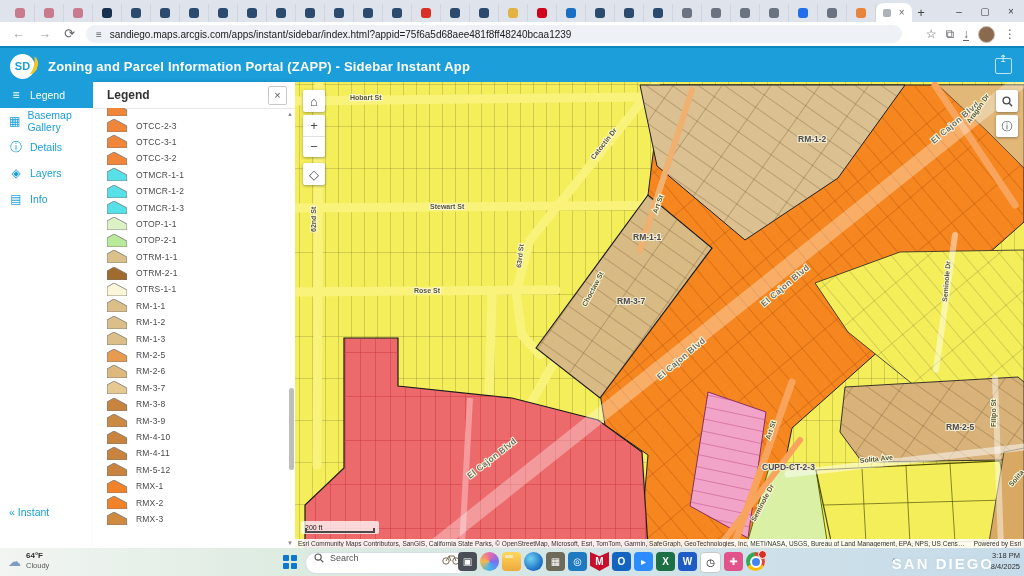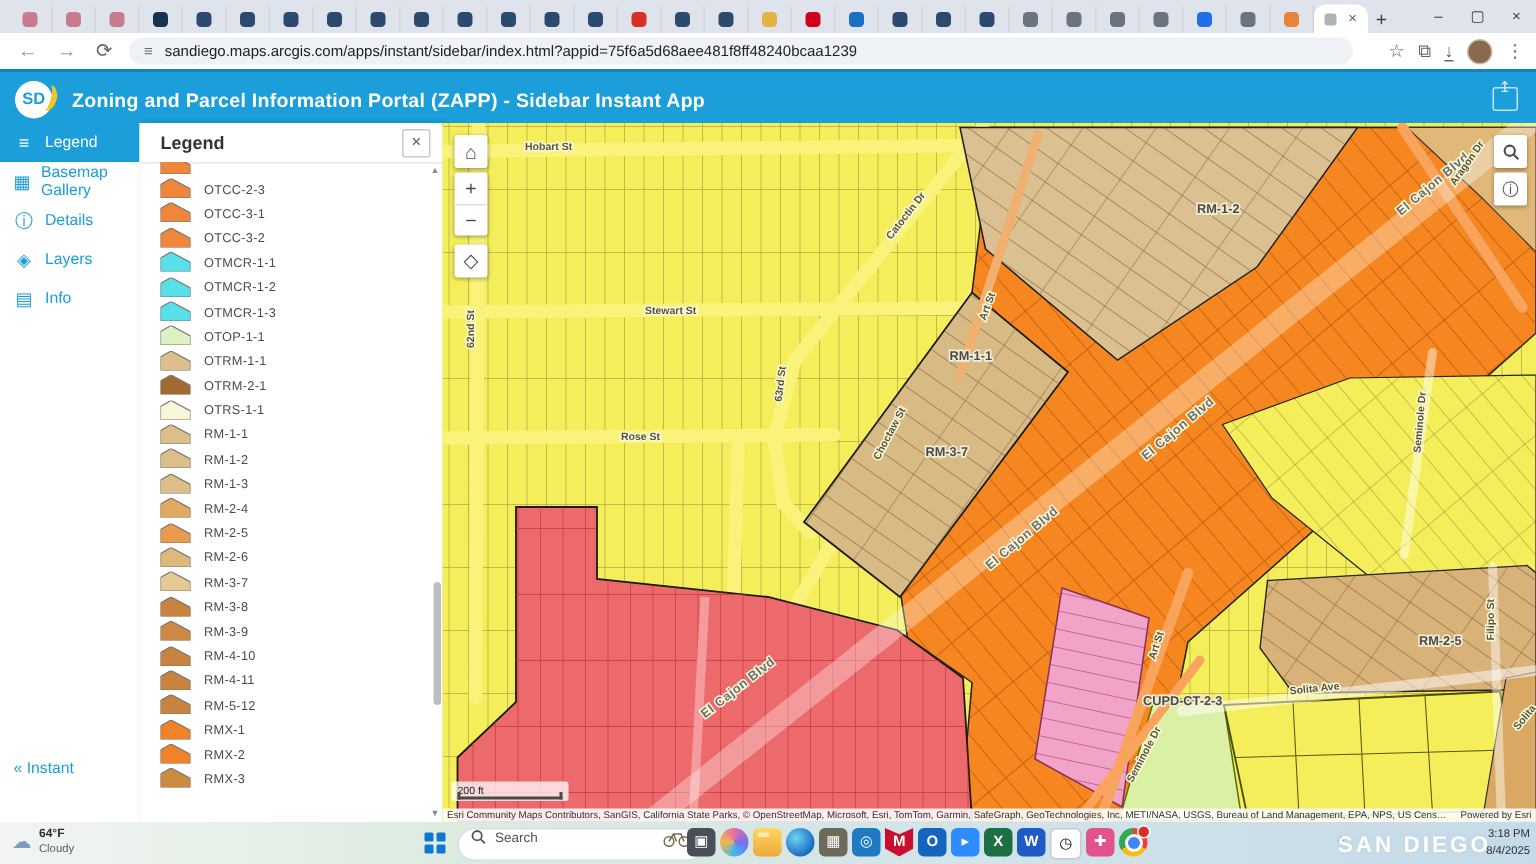--- a/index.html
+++ b/index.html
@@ -321,20 +321,26 @@
           <span class="ll">OTMCR-1-3</span>
         </div>
         <div class="legrow">
           <svg width="20" height="13" viewBox="0 0 20 13">
             <path d="M0,4 L7,0 L20,7 L20,13 L0,13 Z" fill="#DDF2C4" stroke="#777" stroke-width="0.8"></path>
           </svg>
           <span class="ll">OTOP-1-1</span>
         </div>
         <div class="legrow">
           <svg width="20" height="13" viewBox="0 0 20 13">
+            <path d="M0,4 L7,0 L20,7 L20,13 L0,13 Z" fill="#B9EA9C" stroke="#777" stroke-width="0.8"></path>
+          </svg>
+          <span class="ll">OTOP-2-1</span>
+        </div>
+        <div class="legrow">
+          <svg width="20" height="13" viewBox="0 0 20 13">
             <path d="M0,4 L7,0 L20,7 L20,13 L0,13 Z" fill="#DCC08C" stroke="#777" stroke-width="0.8"></path>
           </svg>
           <span class="ll">OTRM-1-1</span>
         </div>
         <div class="legrow">
           <svg width="20" height="13" viewBox="0 0 20 13">
             <path d="M0,4 L7,0 L20,7 L20,13 L0,13 Z" fill="#A06B2E" stroke="#777" stroke-width="0.8"></path>
           </svg>
           <span class="ll">OTRM-2-1</span>
         </div>
@@ -354,26 +360,20 @@
           <svg width="20" height="13" viewBox="0 0 20 13">
             <path d="M0,4 L7,0 L20,7 L20,13 L0,13 Z" fill="#DCBE88" stroke="#777" stroke-width="0.8"></path>
           </svg>
           <span class="ll">RM-1-2</span>
         </div>
         <div class="legrow">
           <svg width="20" height="13" viewBox="0 0 20 13">
             <path d="M0,4 L7,0 L20,7 L20,13 L0,13 Z" fill="#DCBE88" stroke="#777" stroke-width="0.8"></path>
           </svg>
           <span class="ll">RM-1-3</span>
-        </div>
-        <div class="legrow">
-          <svg width="20" height="13" viewBox="0 0 20 13">
-            <path d="M0,4 L7,0 L20,7 L20,13 L0,13 Z" fill="#E2A961" stroke="#777" stroke-width="0.8"></path>
-          </svg>
-          <span class="ll">RM-2-4</span>
         </div>
         <div class="legrow">
           <svg width="20" height="13" viewBox="0 0 20 13">
             <path d="M0,4 L7,0 L20,7 L20,13 L0,13 Z" fill="#E89A4E" stroke="#777" stroke-width="0.8"></path>
           </svg>
           <span class="ll">RM-2-5</span>
         </div>
         <div class="legrow">
           <svg width="20" height="13" viewBox="0 0 20 13">
             <path d="M0,4 L7,0 L20,7 L20,13 L0,13 Z" fill="#DDB97E" stroke="#777" stroke-width="0.8"></path>

